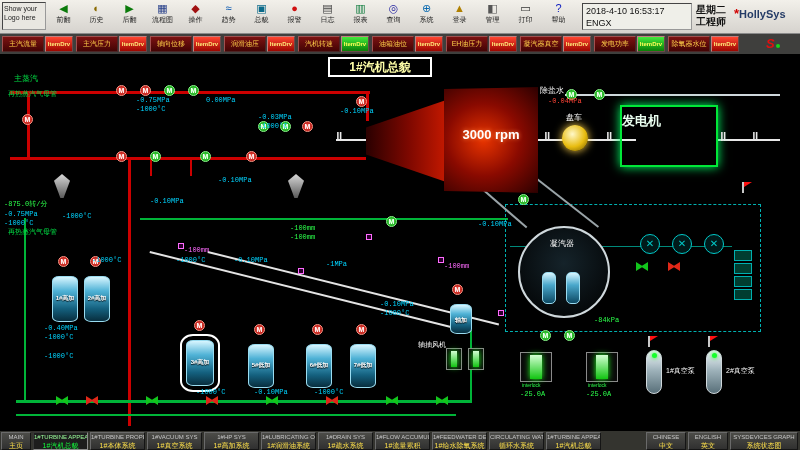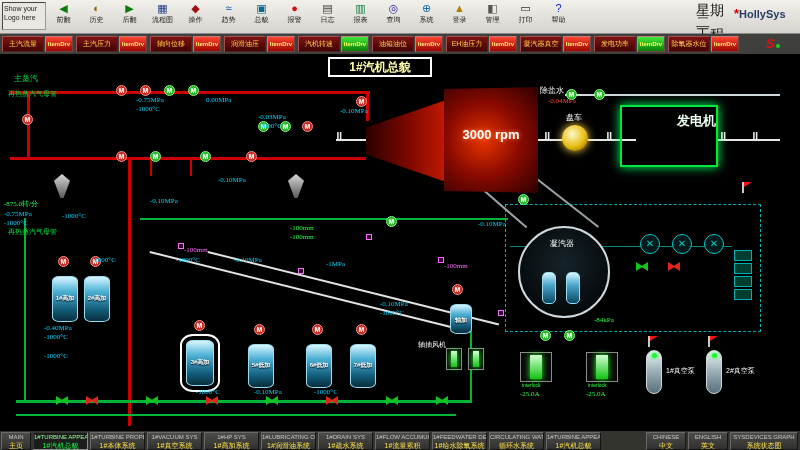--- a/index.html
+++ b/index.html
@@ -11,21 +11,21 @@
           background:linear-gradient(#f2f0ea,#d6d3ce);border-bottom:1px solid #8a8a8a;}
   #logo-box{position:absolute;left:2px;top:2px;width:44px;height:28px;border:1px inset #999;
             font-size:7px;line-height:9px;padding:1px;color:#222;background:#e9e7e1;}
   .tbtn{position:absolute;top:2px;width:31px;height:28px;text-align:center;cursor:pointer;}
   .ticon{display:block;font-size:11px;line-height:13px;}
   .tlabel{display:block;font-size:7px;line-height:9px;color:#1a1a1a;white-space:nowrap;}
   #clock-box{position:absolute;left:582px;top:3px;width:110px;height:27px;border:1px inset #999;
              background:#efefe9;font-size:9px;color:#111;padding:1px 3px;}
   #clock-box .dt{font-size:9px;line-height:12px;}
   #clock-box .usr{font-size:9px;line-height:12px;}
-  #weekday-box{position:absolute;left:696px;top:4px;width:36px;font-size:14px;color:#111;line-height:12px;}
+  #weekday-box{position:absolute;left:696px;top:4px;width:36px;font-size:10px;color:#111;line-height:12px;font-weight:bold;}
   #brand{position:absolute;left:734px;top:6px;width:62px;font-size:11px;font-weight:bold;color:#243b66;}
   #brand .mark{color:#d00000;font-size:13px;}
   
   #tabrow{position:absolute;left:0;top:34px;width:800px;height:21px;background:#3f3f3d;border-bottom:1px solid #000;}
   .tabl{position:absolute;top:2px;height:16px;width:42px;background:linear-gradient(#7c1212,#430404);
         border:1px outset #a05050;color:#ffd24a;font-size:7px;line-height:14px;text-align:center;
         white-space:nowrap;overflow:hidden;cursor:pointer;}
   .tabv{position:absolute;top:2px;height:16px;width:28px;border:1px outset #c08080;color:#ffe979;
         font-size:6px;line-height:14px;text-align:center;font-weight:bold;cursor:pointer;overflow:hidden;}
   .tabv.red{background:linear-gradient(#ff4530,#9c0600);}
@@ -47,34 +47,34 @@
   #lp-section{position:absolute;left:444px;top:32px;width:94px;height:106px;
       clip-path:polygon(0 2%,100% 0,100% 100%,0 98%);
       background:radial-gradient(ellipse at 42% 50%,#e83400 0%,#8a0a00 48%,#2c0000 100%);}
   #rpm{position:absolute;left:444px;top:72px;width:94px;text-align:center;color:#fff;
        font-size:13px;font-weight:bold;text-shadow:0 0 4px #ff8040;}
   #turning-gear{position:absolute;left:562px;top:70px;width:26px;height:26px;border-radius:50%;
        background:radial-gradient(circle at 40% 35%,#fff8c8,#e8bc10 55%,#6a5200);box-shadow:0 0 8px #ffd24a;}
   #generator{position:absolute;left:620px;top:50px;width:98px;height:62px;border:2px solid #00e838;
        background:linear-gradient(#082e0c,#02120
 
-4);box-shadow:0 0 10px #0f6;text-align:right;}
+4);box-shadow:0 0 10px #0f6;text-align:left;}
   #generator .gname{color:#eafff0;font-size:13px;font-weight:bold;line-height:20px;margin-top:4px;}
   #generator .gval{color:#00ff3c;font-size:16px;font-weight:bold;line-height:22px;text-shadow:0 0 6px #0f0;}
   .coupling{position:absolute;color:#e8e8e8;font-size:13px;font-weight:bold;}
   #press-box{position:absolute;left:120px;top:121px;width:92px;height:18px;
        background:linear-gradient(#71201a,#380606);border:1px solid #c07868;color:#ffdcd0;
        font-size:9px;text-align:center;line-height:16px;}
   
   #condenser{position:absolute;left:518px;top:171px;width:92px;height:92px;border-radius:50%;
        border:2px solid #cfd8dc;background:radial-gradient(circle at 50% 40%,#15232a,#000);}
   .ccyl{position:absolute;width:14px;height:32px;border-radius:5px;border:1px solid #9adcf0;
         background:linear-gradient(180deg,#d8f6ff,#4aa8cc 40%,#0d4a64);}
   
-  .ro{position:absolute;font-family:Liberation Serif, serif;font-size:7px;line-height:8px;white-space:nowrap;}
+  .ro{position:absolute;font-family:Liberation Mono, monospace;font-size:7px;line-height:8px;white-space:nowrap;}
   .lbl{position:absolute;white-space:nowrap;}
   .mv{position:absolute;width:11px;height:11px;border-radius:50%;color:#fff;font-size:7px;
       line-height:10px;text-align:center;font-weight:bold;cursor:pointer;}
   .mv.red{background:radial-gradient(#ff6050,#9c0000);border:1px solid #ff9888;}
   .mv.green{background:radial-gradient(#55ff55,#067806);border:1px solid #8cff8c;}
   .hv{position:absolute;width:12px;height:9px;cursor:pointer;
       clip-path:polygon(0 0,50% 42%,100% 0,100% 100%,50% 58%,0 100%);}
   .hv.red{background:#e02818;} .hv.green{background:#12c41c;}
   .sq{position:absolute;width:6px;height:6px;background:#2a002a;border:1px solid #ff6bff;cursor:pointer;}
   .flag{position:absolute;width:2px;height:11px;background:#c8c8c8;}
@@ -175,20 +175,24 @@
         </div>
         <div class="tbtn" style="left: 510px;">
           <div class="ticon" style="color: rgb(51, 51, 51);">▭</div>
           <div class="tlabel">打印</div>
         </div>
         <div class="tbtn" style="left: 543px;">
           <div class="ticon" style="color: rgb(16, 32, 192);">?</div>
           <div class="tlabel">帮助</div>
         </div>
       </div>
+    <div id="clock-box">
+      <div class="dt">2018-4-10 16:53:17</div>
+      <div class="usr">ENGX</div>
+    </div>
     <div id="weekday-box">
       <div>星期二</div>
       <div>工程师</div>
     </div>
     <div id="brand"><span class="mark">*</span><span>HollySys</span></div>
   </div>
 
   <div id="tabrow">
     <div id="vendor-mark"><span>S</span><i></i></div>
   <div class="tabl" style="left: 2px;">主汽流量</div>

